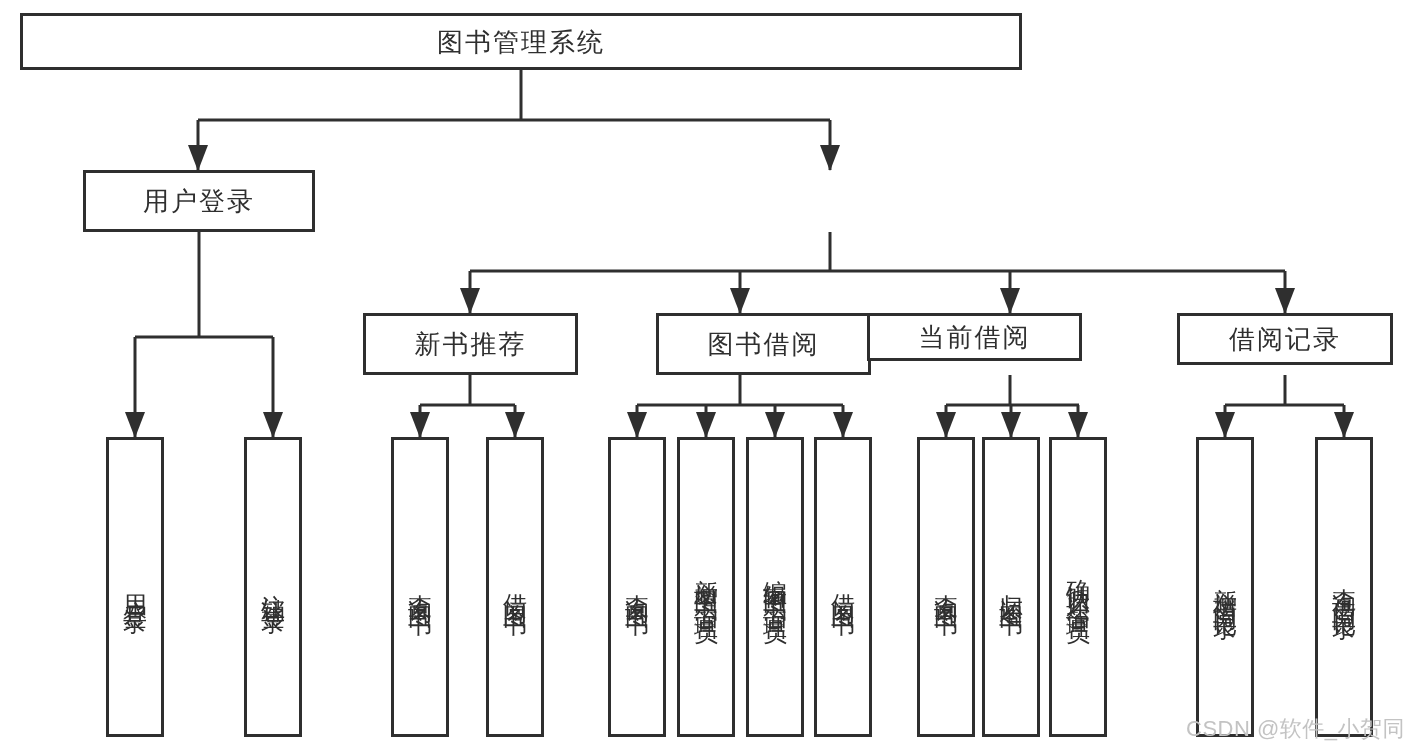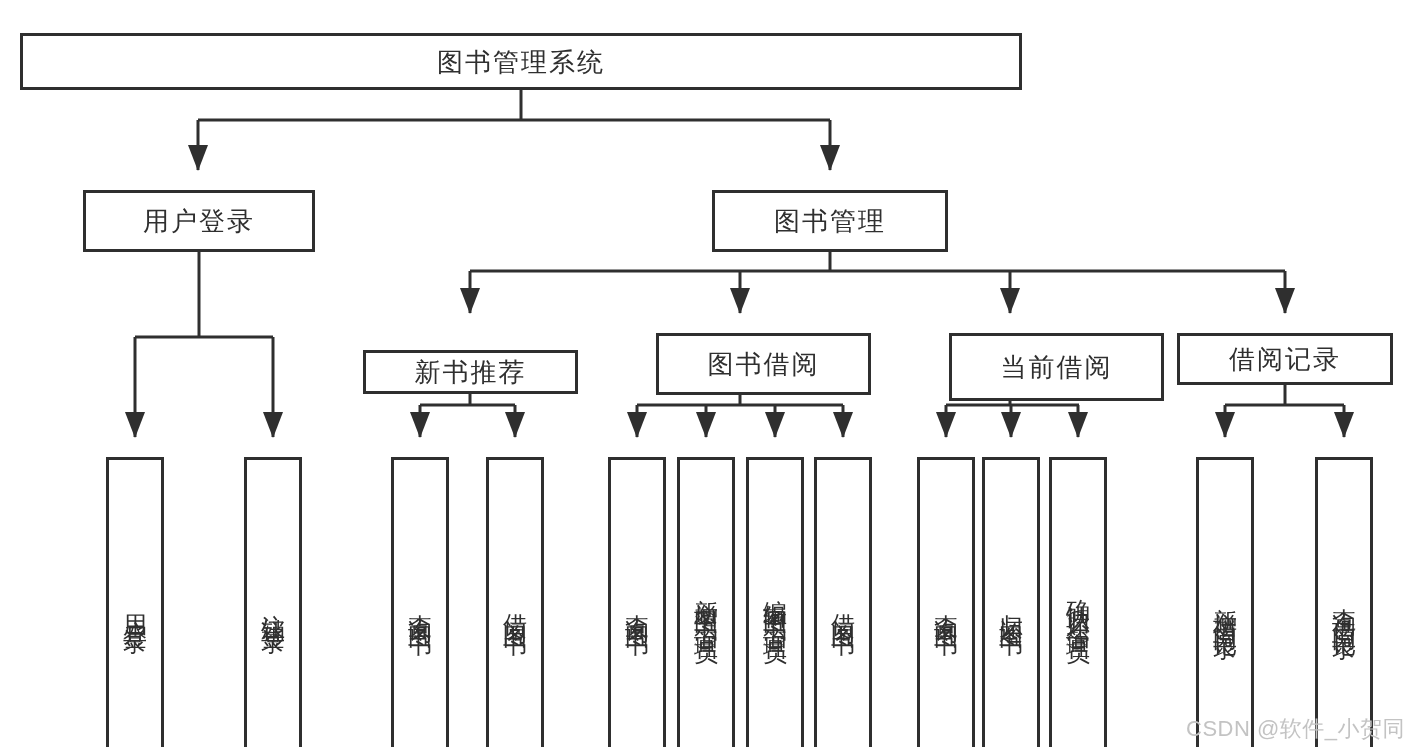--- a/index.html
+++ b/index.html
@@ -19,21 +19,20 @@
   }
   .box {
     position: absolute;
     box-sizing: border-box;
     background: #ffffff;
     border: 3px solid #2f2f2f;
     display: flex;
     align-items: center;
     justify-content: center;
     text-align: center;
-    margin-top: 20px;
   }
   .hnode {
     font-size: 26px;
     letter-spacing: 2px;
     line-height: 1;
   }
   .leaf {
     writing-mode: vertical-rl;
     text-orientation: mixed;
     font-size: 24px;
@@ -102,25 +101,24 @@
       <path d="M1285 375 V 405"></path>
       <path d="M1225 405 H 1344"></path>
       <line x1="1225" y1="405" x2="1225" y2="437" marker-end="url(#arw)"></line>
       <line x1="1344" y1="405" x2="1344" y2="437" marker-end="url(#arw)"></line>
     </g>
   </svg>
 
   <div class="box hnode" style="left:20px; top:13px; width:1002px; height:57px">图书管理系统</div>
 
   <div class="box hnode" style="left:83px; top:170px; width:232px; height:62px">用户登录</div>
-  <div class="box hnode" style="left:712px; top:170px; width:236px; height:62px">图书管理</div>
 
-  <div class="box hnode" style="left:363px; top:330px; width:215px; height:44px">新书推荐</div>
+  <div class="box hnode" style="left:363px; top:313px; width:215px; height:62px">新书推荐</div>
   <div class="box hnode" style="left:656px; top:313px; width:215px; height:62px">图书借阅</div>
-  <div class="box hnode" style="left:949px; top:313px; width:215px; height:68px">当前借阅</div>
+  <div class="box hnode" style="left:867px; top:313px; width:215px; height:48px">当前借阅</div>
   <div class="box hnode" style="left:1177px; top:313px; width:216px; height:52px">借阅记录</div>
 
   <div class="box leaf" style="left:106px; top:437px; width:58px; height:300px">用户登录</div>
   <div class="box leaf" style="left:244px; top:437px; width:58px; height:300px">注销登录</div>
 
   <div class="box leaf" style="left:391px; top:437px; width:58px; height:300px">查询图书</div>
   <div class="box leaf" style="left:486px; top:437px; width:58px; height:300px">借阅图书</div>
 
   <div class="box leaf" style="left:608px; top:437px; width:58px; height:300px">查询图书</div>
   <div class="box leaf" style="left:677px; top:437px; width:58px; height:300px">新增图书（管理员）</div>

